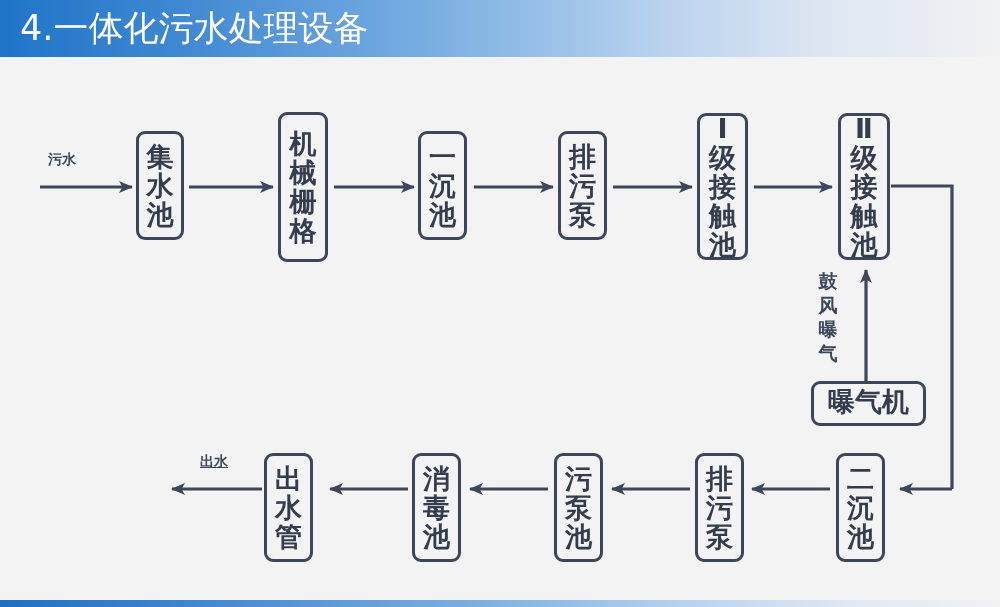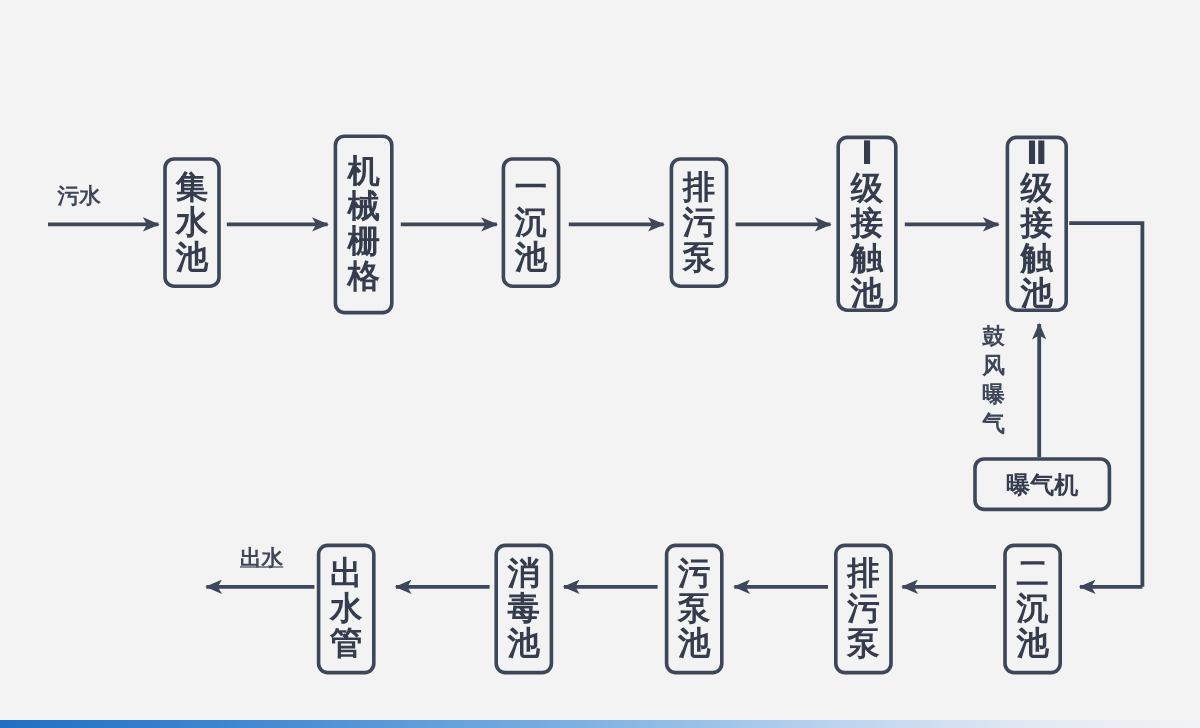--- a/index.html
+++ b/index.html
@@ -39,40 +39,43 @@
     box-sizing:border-box;
     display:flex;align-items:center;justify-content:center;
     color:#343c4d;
   }
   .node .vtxt{
     font-family:"DejaVu Sans","Liberation Sans",sans-serif;
     font-size:27px;line-height:29px;font-weight:600;
     text-align:center;white-space:pre-line;
     letter-spacing:0px;
   }
-  .node.horiz .vtxt{font-size:20px;line-height:30px;white-space:nowrap;}
+  .node.horiz .vtxt{font-size:27px;line-height:30px;white-space:nowrap;font-family:Liberation Mono, monospace;}
 
   
   .label{
     position:absolute;color:#3d4759;
     font-family:"DejaVu Sans","Liberation Sans",sans-serif;
-    font-size:18px;font-weight:600;white-space:nowrap;
+    font-size:14px;font-weight:600;white-space:nowrap;
   }
   .label.vert{
     white-space:pre-line;line-height:24px;font-size:19px;text-align:center;
   }
 
   
   svg.links{position:absolute;left:0;top:0;width:1000px;height:543px;overflow:visible;}
 </style>
 </head>
 <body>
 
 <div id="stage">
 
+  <div class="header-bar">
+    <div class="header-title">4.一体化污水处理设备</div>
+  </div>
 
   <div class="canvas">
 
     <svg class="links" viewBox="0 0 1000 543">
       <defs>
         <marker id="ar-r" markerWidth="14" markerHeight="12" refX="13" refY="6" orient="auto" markerUnits="userSpaceOnUse">
           <path d="M0,0 L14,6 L0,12 L3.5,6 Z" fill="#3d4759"></path>
         </marker>
         <marker id="ar-l" markerWidth="14" markerHeight="12" refX="13" refY="6" orient="auto" markerUnits="userSpaceOnUse">
           <path d="M0,0 L14,6 L0,12 L3.5,6 Z" fill="#3d4759"></path>

